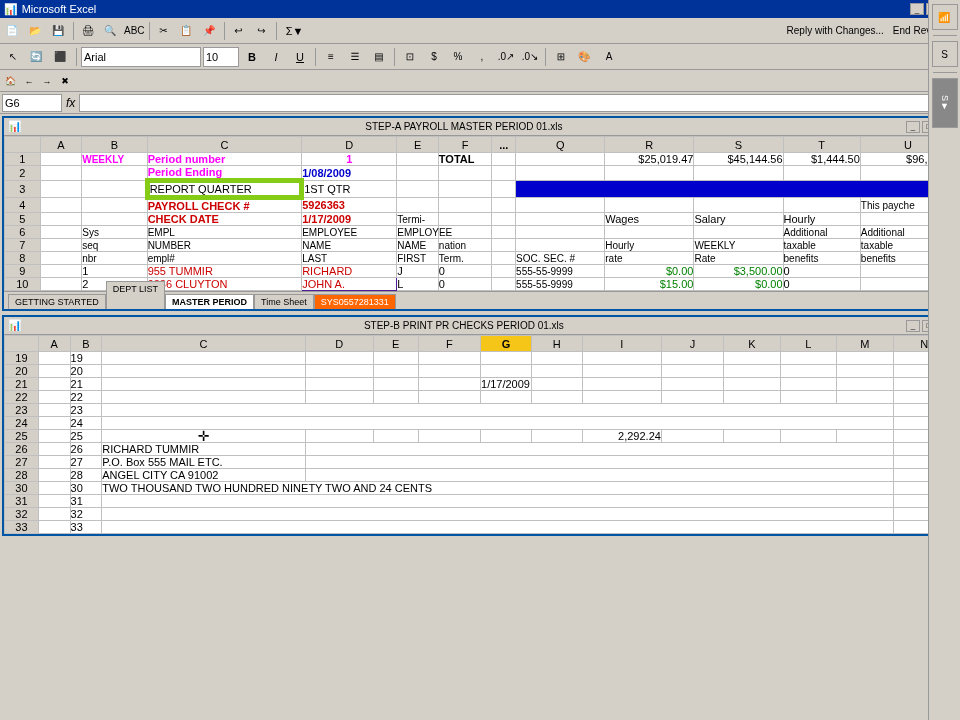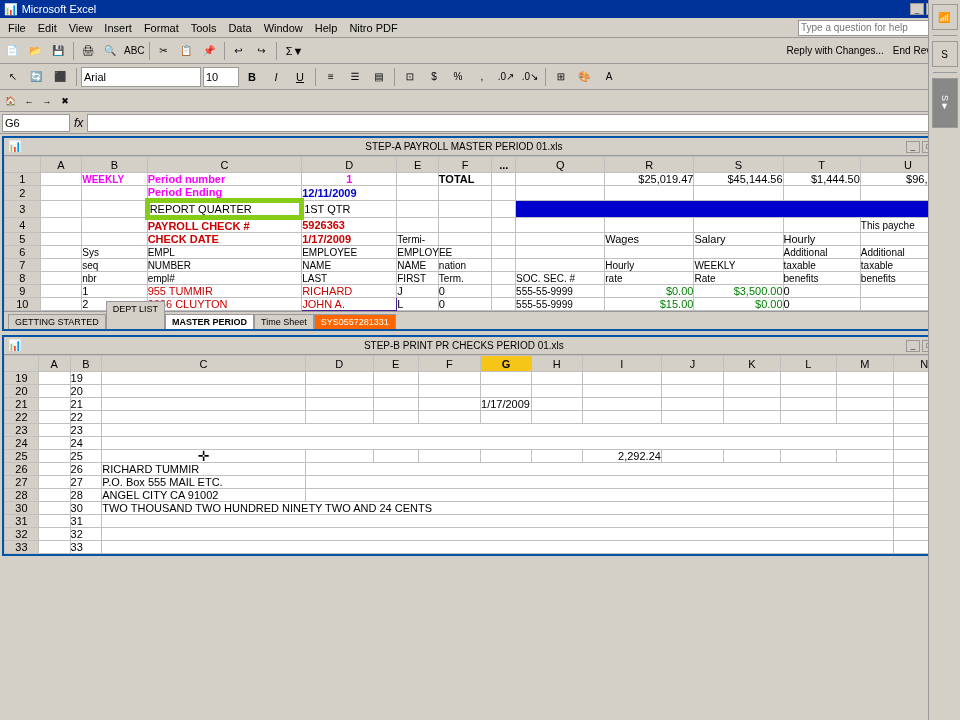--- a/index.html
+++ b/index.html
@@ -14,34 +14,20 @@
     <span style="margin-right:4px;">📊</span>
     <span>Microsoft Excel</span>
     <span style="flex:1"></span>
     <div style="display:flex; gap:2px;">
       <button style="width:14px;height:12px;background:#d4d0c8;border:1px solid #999;font-size:8px;cursor:pointer;">_</button>
       <button style="width:14px;height:12px;background:#d4d0c8;border:1px solid #999;font-size:8px;cursor:pointer;">□</button>
       <button style="width:14px;height:12px;background:#cc0000;color:white;border:1px solid #999;font-size:8px;cursor:pointer;">×</button>
     </div>
   </div>
 
-  <div style="background:#d4d0c8; height:20px; display:flex; align-items:center; padding:0 2px; border-bottom:1px solid #999;">
-    <span style="padding:2px 6px;font-size:11px;cursor:pointer;">File</span>
-    <span style="padding:2px 6px;font-size:11px;cursor:pointer;">Edit</span>
-    <span style="padding:2px 6px;font-size:11px;cursor:pointer;">View</span>
-    <span style="padding:2px 6px;font-size:11px;cursor:pointer;">Insert</span>
-    <span style="padding:2px 6px;font-size:11px;cursor:pointer;">Format</span>
-    <span style="padding:2px 6px;font-size:11px;cursor:pointer;">Tools</span>
-    <span style="padding:2px 6px;font-size:11px;cursor:pointer;">Data</span>
-    <span style="padding:2px 6px;font-size:11px;cursor:pointer;">Window</span>
-    <span style="padding:2px 6px;font-size:11px;cursor:pointer;">Help</span>
-    <span style="padding:2px 6px;font-size:11px;cursor:pointer;">Nitro PDF</span>
-    <span style="flex:1;"></span>
-    <input type="text" placeholder="Type a question for help" style="width: 160px; height: 16px; font-size: 10px; border: 1px solid rgb(153, 153, 153); padding: 0px 2px;">
-  </div>
 
   <div style="background:#d4d0c8; height:26px; border-bottom:1px solid #999; display:flex; align-items:center; padding:0 2px; gap:1px;">
     <button style="background:#d4d0c8;border:1px solid transparent;height:22px;min-width:22px;cursor:pointer;font-size:10px;">📄</button>
     <button style="background:#d4d0c8;border:1px solid transparent;height:22px;min-width:22px;cursor:pointer;font-size:10px;">📂</button>
     <button style="background:#d4d0c8;border:1px solid transparent;height:22px;min-width:22px;cursor:pointer;font-size:10px;">💾</button>
     <div style="width:1px;background:#999;height:18px;margin:0 2px;"></div>
     <button style="background:#d4d0c8;border:1px solid transparent;height:22px;min-width:22px;cursor:pointer;font-size:10px;">🖨</button>
     <button style="background:#d4d0c8;border:1px solid transparent;height:22px;min-width:22px;cursor:pointer;font-size:10px;">🔍</button>
     <button style="background:#d4d0c8;border:1px solid transparent;height:22px;min-width:22px;cursor:pointer;font-size:10px;">ABC</button>
     <div style="width:1px;background:#999;height:18px;margin:0 2px;"></div>
@@ -86,21 +72,21 @@
   </div>
 
   <div style="background:#d4d0c8; height:22px; border-bottom:1px solid #999; display:flex; align-items:center; padding:0 2px;">
     <button style="background:#d4d0c8;border:1px solid transparent;height:18px;min-width:18px;cursor:pointer;font-size:9px;">🏠</button>
     <button style="background:#d4d0c8;border:1px solid transparent;height:18px;min-width:18px;cursor:pointer;font-size:9px;">←</button>
     <button style="background:#d4d0c8;border:1px solid transparent;height:18px;min-width:18px;cursor:pointer;font-size:9px;">→</button>
     <button style="background:#d4d0c8;border:1px solid transparent;height:18px;min-width:18px;cursor:pointer;font-size:9px;">✖</button>
   </div>
 
   <div style="background:#d4d0c8; height:22px; display:flex; align-items:center; border-bottom:1px solid #999; padding:0 2px;">
-    <input type="text" value="G6" style="width: 68px; height: 18px; border: 1px solid rgb(153, 153, 153); font-size: 11px; padding: 0px 2px;">
+    <input type="text" value="G6" style="width: 60px; height: 18px; border: 1px solid rgb(153, 153, 153); font-size: 11px; padding: 0px 2px;">
     <span style="padding:0 4px;font-style:italic;font-size:12px;">fx</span>
     <input type="text" value="" style="flex: 1 1 0%; height: 18px; border: 1px solid rgb(153, 153, 153); font-size: 11px; padding: 0px 2px;">
   </div>
 
   <div style="display:flex; flex-direction:column;">
 
     <div style="background:white; border:2px solid #0055a5; margin:2px; position:relative;">
       <div style="background:#d4d0c8; height:18px; display:flex; align-items:center; justify-content:space-between; padding:0 4px; font-size:11px; border-bottom:1px solid #999;">
         <span>📊</span>
         <span style="font-size:10px;">STEP-A PAYROLL MASTER PERIOD 01.xls</span>
@@ -161,21 +147,21 @@
               <td style="border:1px solid #c0c0c0; text-align:right;">$45,144.56</td>
               <td style="border:1px solid #c0c0c0; text-align:right;">$1,444.50</td>
               <td style="border:1px solid #c0c0c0; text-align:right;">$96,300.0</td>
             </tr>
 
             <tr>
               <td style="background:#d4d0c8;border:1px solid #c0c0c0;text-align:center;">2</td>
               <td style="border:1px solid #c0c0c0;"></td>
               <td style="border:1px solid #c0c0c0;"></td>
               <td style="border:1px solid #c0c0c0; color:#ff00ff; font-weight:bold;">Period Ending</td>
-              <td style="border:1px solid #c0c0c0; color:#0000cc; font-weight:bold;">12/11/2009</td>
+              <td style="border:1px solid #c0c0c0; color:#0000cc; font-weight:bold;">1/08/2009</td>
               <td style="border:1px solid #c0c0c0;"></td>
               <td style="border:1px solid #c0c0c0;"></td>
               <td style="border:1px solid #c0c0c0;"></td>
               <td style="border:1px solid #c0c0c0;"></td>
               <td style="border:1px solid #c0c0c0;"></td>
               <td style="border:1px solid #c0c0c0;"></td>
               <td style="border:1px solid #c0c0c0;"></td>
               <td style="border:1px solid #c0c0c0;"></td>
             </tr>
 

